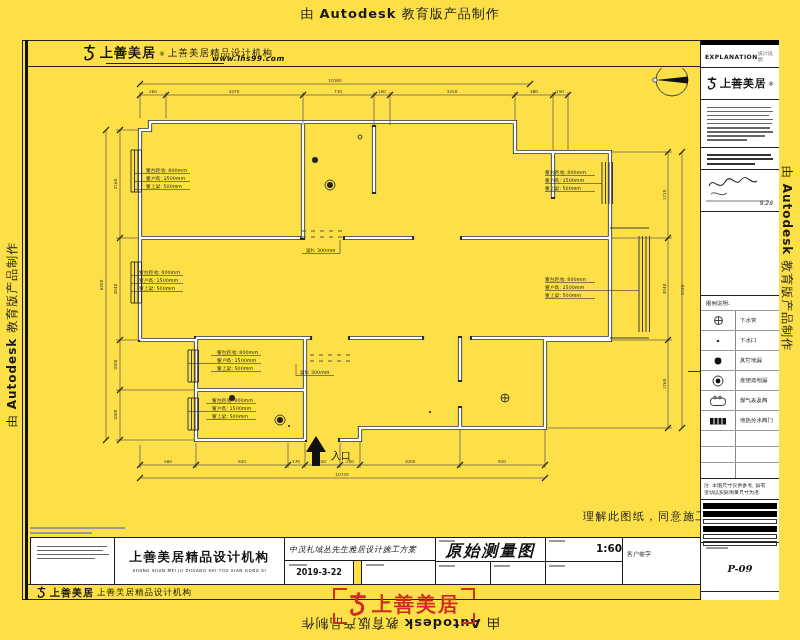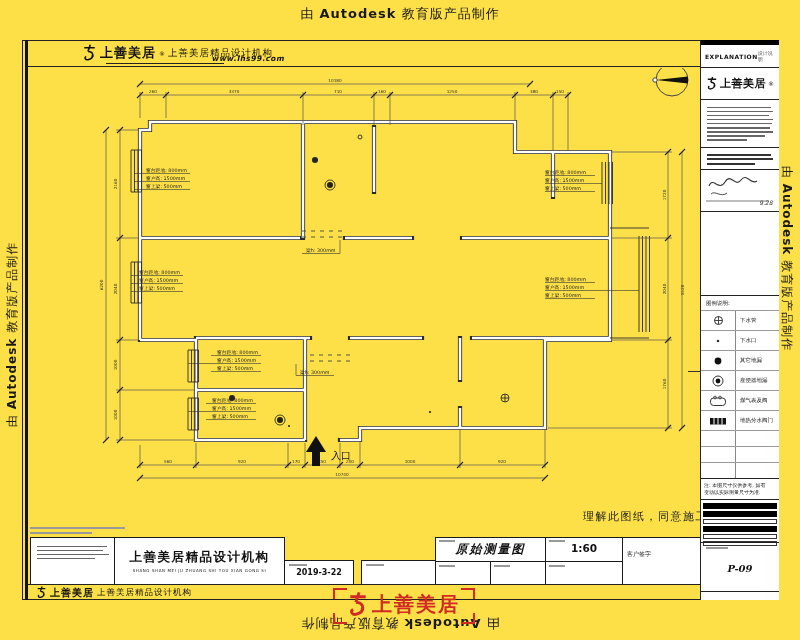--- a/index.html
+++ b/index.html
@@ -51,21 +51,21 @@
   .rp-p01{height:45px;border-bottom:1px solid #222;position:relative;}
   .rp-p01 .no{position:absolute;left:0;right:0;top:16px;text-align:center;font-size:10px;font-weight:bold;font-style:italic;font-family:"DejaVu Serif",serif;}
   .microbar{height:2px;background:#999;}
   
   .cell{position:absolute;box-sizing:border-box;border:1px solid #1a1a1a;background:#fff;}
   .tb-company{display:flex;flex-direction:column;align-items:center;justify-content:center;}
   .tb-company .cn{font-size:12.5px;font-weight:bold;letter-spacing:1.5px;}
   .tb-company .py{font-size:4px;letter-spacing:.6px;color:#222;margin-top:2px;}
   .proj{font-size:8px;font-style:italic;font-family:"DejaVu Serif",serif;letter-spacing:.5px;}
   .datev{font-size:8px;font-weight:bold;}
-  .drawt{font-size:12px;font-weight:bold;font-style:italic;font-family:"DejaVu Serif",serif;letter-spacing:2px;}
+  .drawt{font-size:16px;font-weight:bold;font-style:italic;font-family:"DejaVu Serif",serif;letter-spacing:2px;}
   .scalev{font-size:10.5px;font-weight:bold;}
   .signl{font-size:6px;color:#222;}
   .agree{font-size:11px;letter-spacing:1.5px;font-family:"DejaVu Serif",serif;color:#222;}
   
   .foot{left:28px;top:584px;width:672px;height:16px;border-top:1px solid #222;display:flex;align-items:center;gap:3px;padding-left:8px;box-sizing:border-box;}
   .foot .nm{font-size:10px;font-weight:bold;letter-spacing:1px;}
   .foot .sb{font-size:8.5px;letter-spacing:1px;}
   .stamp{left:333px;top:588px;width:142px;height:36px;}
   .stamp .row{position:absolute;left:14px;top:3px;display:flex;align-items:center;gap:3px;}
   .stamp .nm{font-size:20px;font-weight:bold;color:#d02a22;letter-spacing:2px;}
@@ -242,40 +242,43 @@
   <div class="abs cell" style="left:30px;top:537px;width:85px;height:48px;padding:5px 6px;">
     <div class="tline" style="width:70px;"></div>
     <div class="tline" style="width:66px;"></div>
     <div class="tline" style="width:72px;"></div>
     <div class="tline" style="width:58px;"></div>
   </div>
   <div class="abs cell tb-company" style="left:114px;top:537px;width:171px;height:48px;">
     <div class="cn">上善美居精品设计机构</div>
     <div class="py">SHANG SHAN MEI JU ZHUANG SHI YOU XIAN GONG SI</div>
   </div>
+  <div class="abs cell" style="left:284px;top:537px;width:152px;height:24px;display:flex;align-items:center;padding:0 4px;">
+    <span class="proj">中茂礼域丛先生雅居设计施工方案</span>
+  </div>
   <div class="abs cell" style="left:284px;top:560px;width:70px;height:25px;">
     <div class="microbar" style="width:18px;margin:3px 0 0 4px;"></div>
     <div class="datev" style="text-align:center;margin-top:2px;">2019-3-22</div>
   </div>
   <div class="abs cell" style="left:361px;top:560px;width:75px;height:25px;">
     <div class="microbar" style="width:18px;margin:3px 0 0 4px;"></div>
   </div>
   <div class="abs cell" style="left:435px;top:537px;width:111px;height:25px;">
     <div class="microbar" style="width:16px;margin:2px 0 0 3px;"></div>
     <div class="drawt" style="text-align:center;margin-top:-1px;">原始测量图</div>
   </div>
   <div class="abs cell" style="left:435px;top:561px;width:56px;height:24px;">
     <div class="microbar" style="width:16px;margin:3px 0 0 3px;"></div>
   </div>
   <div class="abs cell" style="left:490px;top:561px;width:56px;height:24px;">
     <div class="microbar" style="width:16px;margin:3px 0 0 3px;"></div>
   </div>
   <div class="abs cell" style="left:545px;top:537px;width:78px;height:25px;">
     <div class="microbar" style="width:16px;margin:2px 0 0 3px;"></div>
-    <div class="scalev" style="text-align:center;">1:60</div>
+    <div class="scalev" style="text-align:right;">1:60</div>
   </div>
   <div class="abs cell" style="left:545px;top:561px;width:78px;height:24px;">
     <div class="microbar" style="width:16px;margin:3px 0 0 3px;"></div>
   </div>
   <div class="abs cell" style="left:622px;top:537px;width:79px;height:48px;padding:3px 4px;">
     <span class="signl">客户签字</span>
   </div>
 
   <div class="abs rpanel">
     <div class="rp rp-bar"></div>

